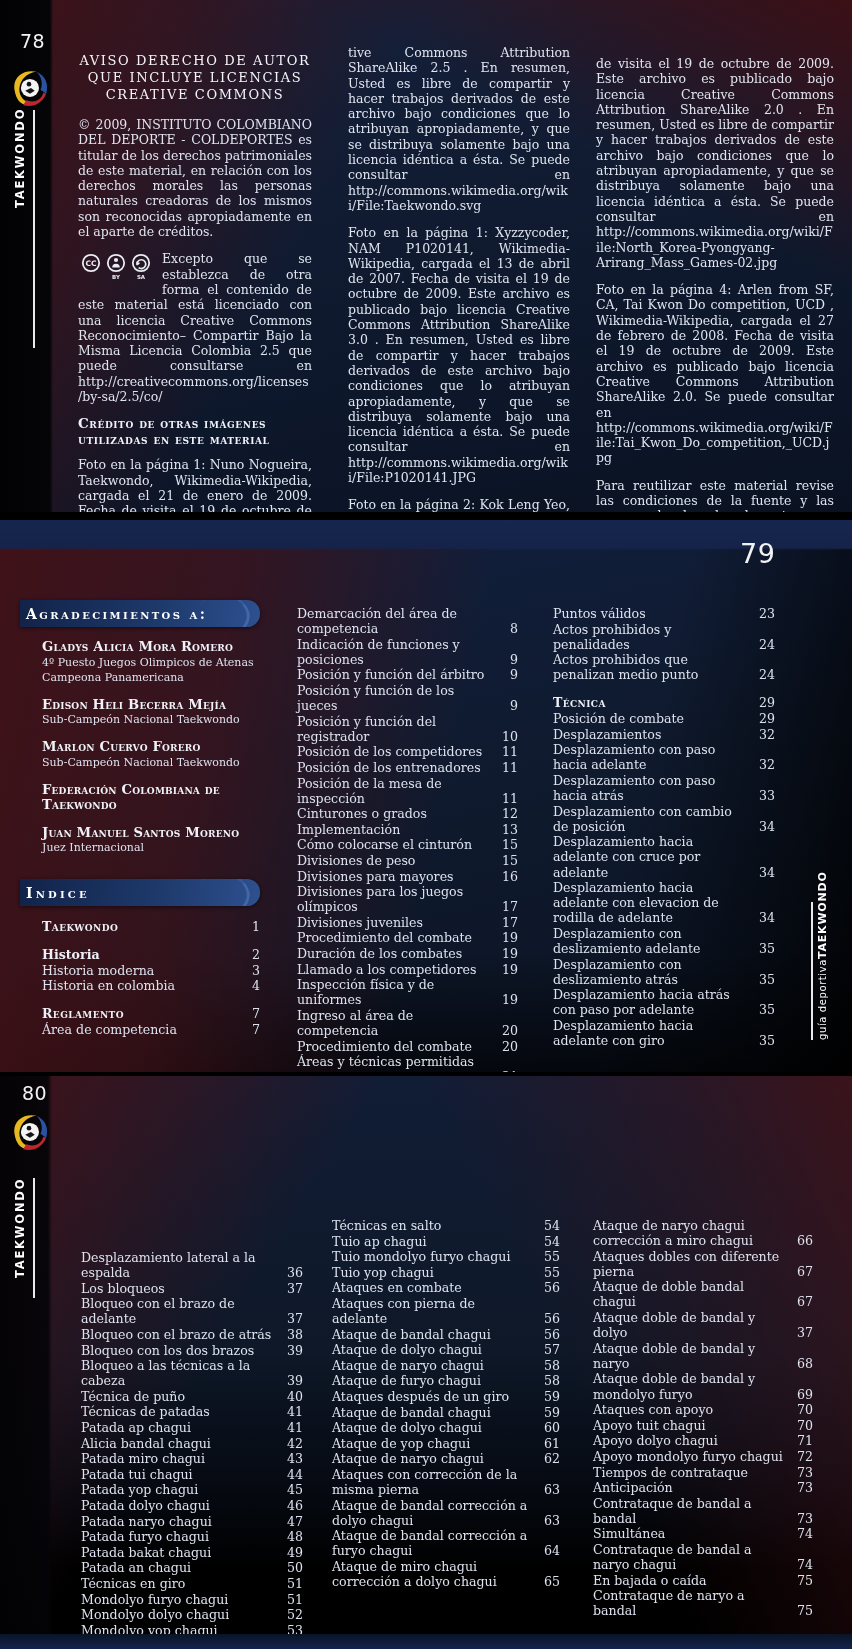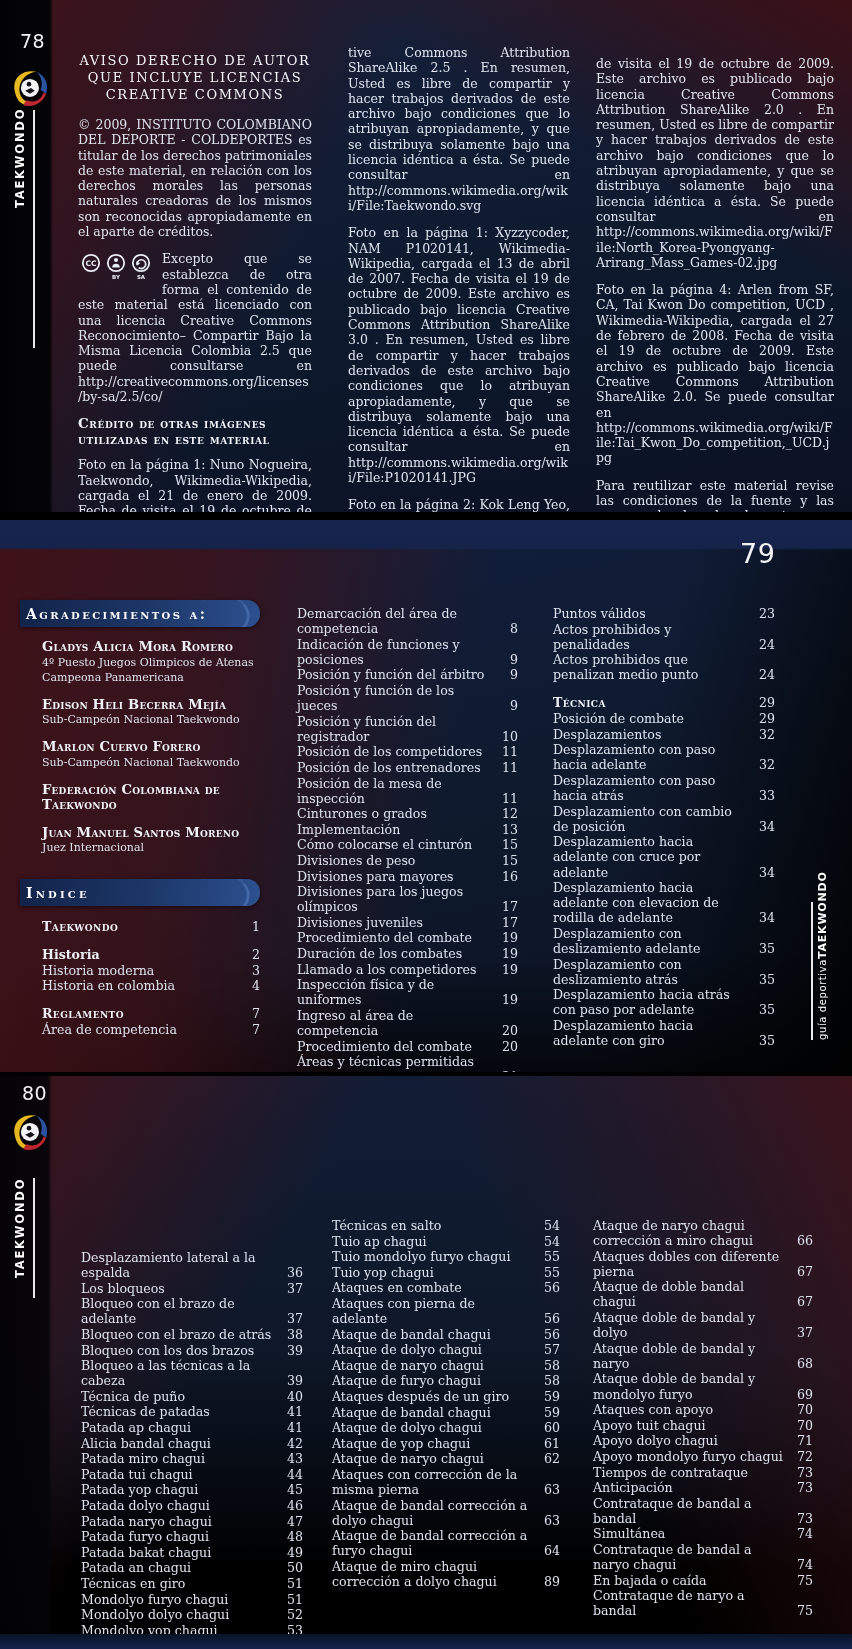--- a/index.html
+++ b/index.html
@@ -629,21 +629,21 @@
         <span class="toc-page">63</span>
       </div>
 
       <div class="toc-row">
         <span class="toc-label">Ataque de bandal corrección a furyo chagui</span>
         <span class="toc-page">64</span>
       </div>
 
       <div class="toc-row">
         <span class="toc-label">Ataque de miro chagui corrección a dolyo chagui</span>
-        <span class="toc-page">89</span>
+        <span class="toc-page">65</span>
       </div>
     </div>
 
   <div class="col toc-list" style="left:593px;top:142px;width:220px;">
 
       <div class="toc-row">
         <span class="toc-label">Ataque de naryo chagui corrección a miro chagui</span>
         <span class="toc-page">66</span>
       </div>
 

